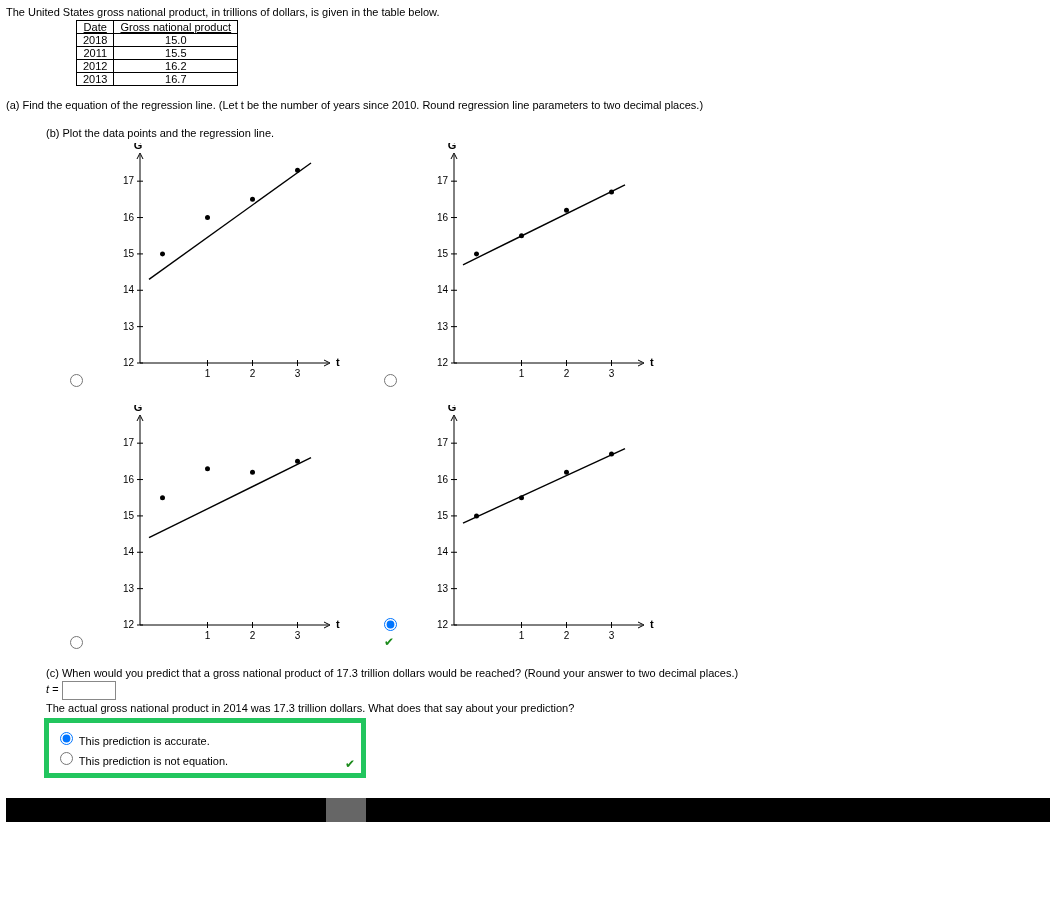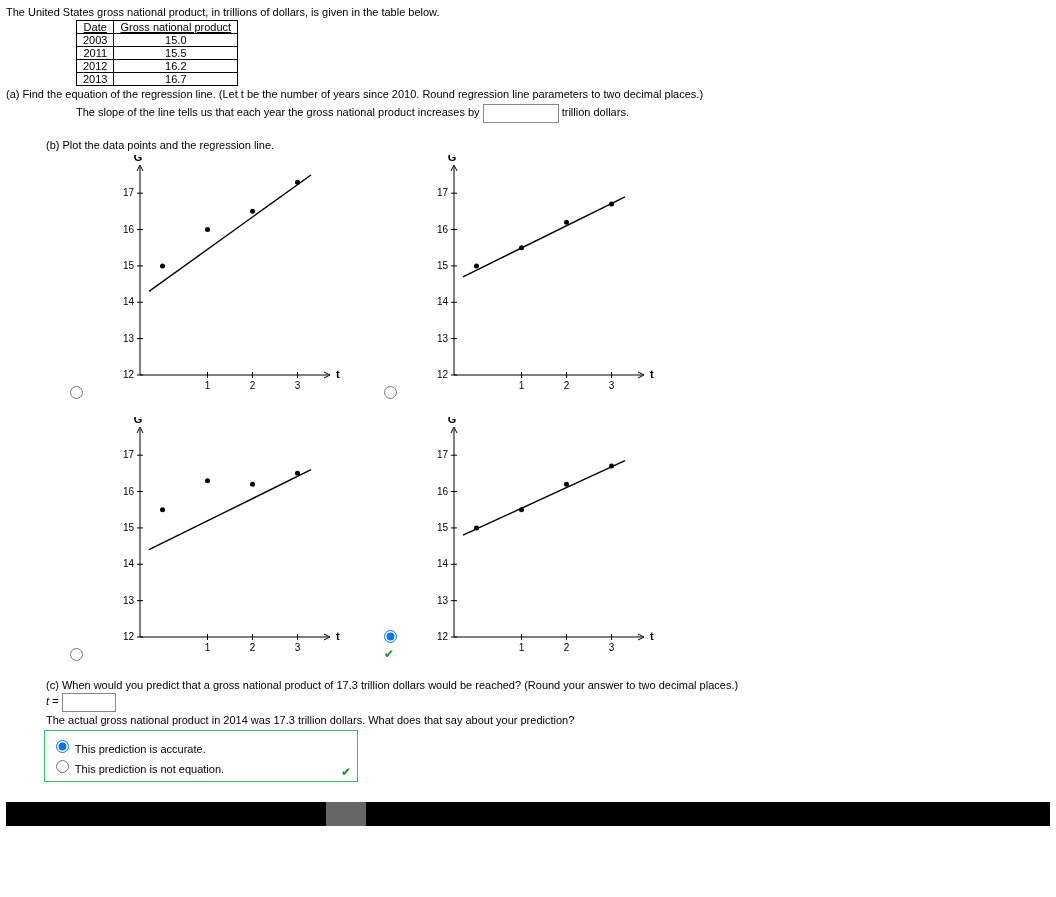--- a/index.html
+++ b/index.html
@@ -12,64 +12,59 @@
   table.data th { text-decoration: underline; }
   input.blank { border:1px solid #888; height:15px; font-size:11px; vertical-align:middle; }
   .w80 { width: 75px;} .w70{width:70px;} .w50{width:48px;}
   .ital { font-style: italic; }
   .charts { position:relative; margin-left:60px; margin-top:4px;}
   .chart-row { display:flex; gap:40px; margin-bottom:12px;}
   .chart-block { display:flex; align-items:flex-end; gap:6px;}
   .radio-col { width:18px; display:flex; flex-direction:column; align-items:center; padding-bottom:6px;}
   .check { color:#1a8a1a; font-size:12px; margin-top:4px;}
   svg { display:block;}
-  .green-box { border:1px solid #22c55e; padding:4px 6px 4px 6px; width:300px; margin-left:38px; position:relative; margin-top:4px;}
+  .green-box { border:5px solid #22c55e; padding:4px 6px 4px 6px; width:300px; margin-left:38px; position:relative; margin-top:4px;}
   .green-box label { display:block; font-size:11px; margin:2px 0;}
   .green-box .check { position:absolute; right:6px; bottom:2px;}
   .footer-bar { background:#000; height:24px; width:100%; margin-top:20px; position:relative;}
   .footer-bar .grey { position:absolute; left:320px; top:0; width:40px; height:24px; background:#666;}
 </style>
 </head>
 <body>
 <div class="wrap">
 
 <p>The United States gross national product, in trillions of dollars, is given in the table below.</p>
 
 <table class="data">
   <tbody>
         <tr>
           <th>Date</th>
           <th>Gross national product</th>
         </tr>
   <tr>
-          <td>2003</td>
+          <td>2018</td>
           <td>15.0</td>
         </tr>
   <tr>
           <td>2011</td>
           <td>15.5</td>
         </tr>
   <tr>
           <td>2012</td>
           <td>16.2</td>
         </tr>
   <tr>
           <td>2013</td>
           <td>16.7</td>
         </tr>
 </tbody>
     </table>
 
-<p style="margin-top:2px;">(a) Find the equation of the regression line. (Let t be the number of years since 2010. Round regression line parameters to two decimal places.)</p>
-
-<p class="indent2" style="margin-top:4px;">
-  <span>The slope of the line tells us that each year the gross national product increases by </span>
-  <input class="blank w70" style="">
-  <span> trillion dollars.</span>
-</p>
+<p style="margin-top:13px;">(a) Find the equation of the regression line. (Let t be the number of years since 2010. Round regression line parameters to two decimal places.)</p>
+
 
 <p class="indent" style="margin-top:16px;">(b) Plot the data points and the regression line.</p>
 
 <div class="charts">
   <div class="chart-row">
     <div class="chart-block">
       <div class="radio-col">
             <input type="radio" name="plot" style="">
           </div>
       <svg id="chart0" width="250" height="250">

